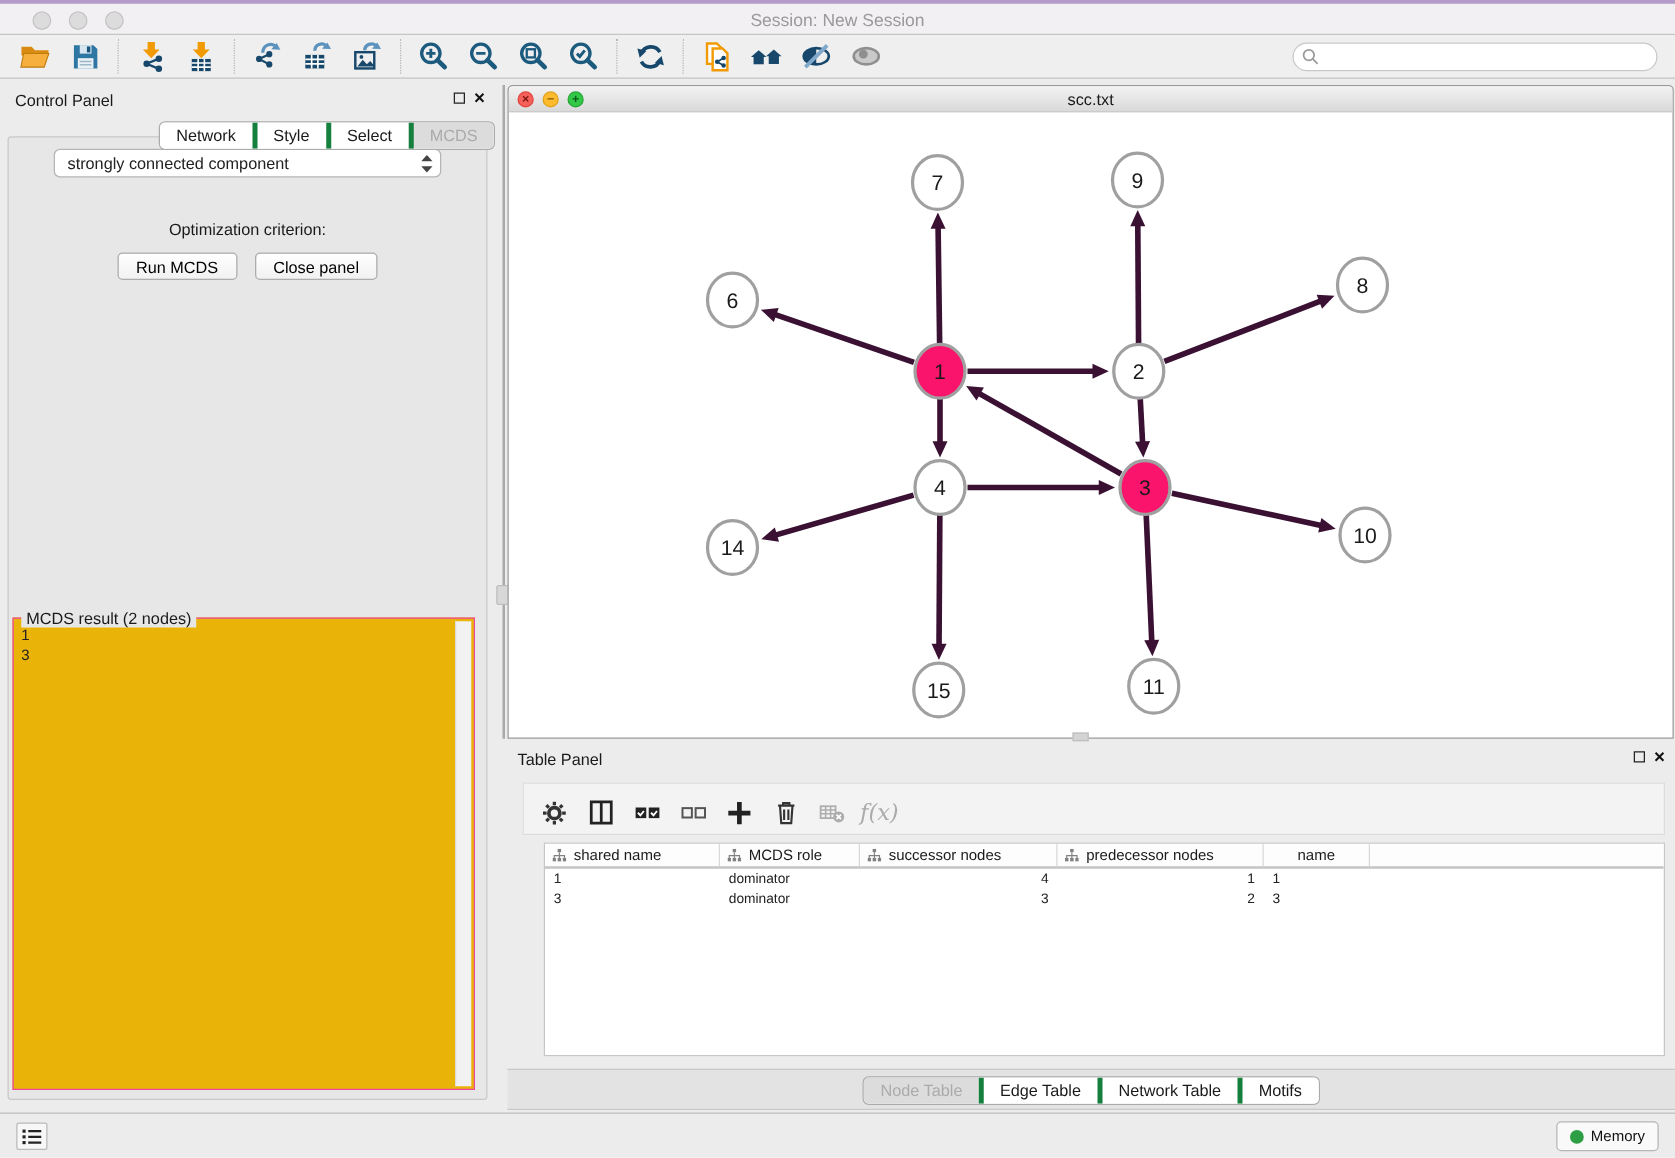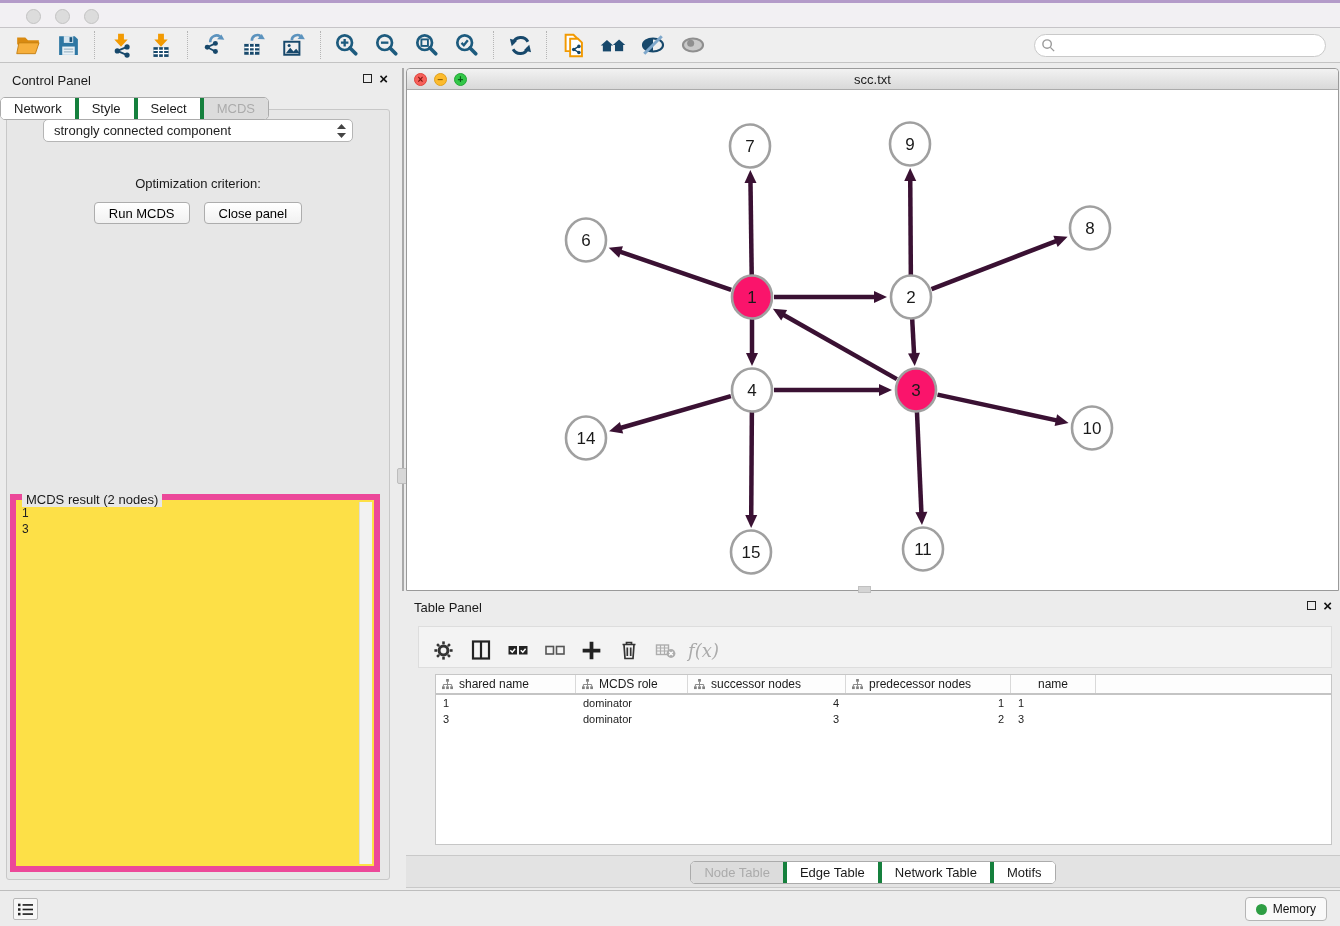--- a/index.html
+++ b/index.html
@@ -29,32 +29,32 @@
   #control-panel { position:absolute; left:0; top:68px; width:396px; height:816px; background:#ECECEC; }
   .panel-head { position:relative; height:26px; }
   .panel-head .panel-title { position:absolute; left:12px; top:5px; font-size:13px; color:#1A1A1A; }
   .winbtns { position:absolute; right:8px; top:5px; display:flex; gap:7px; align-items:center; }
   .float-ico { width:9px; height:9px; border:1.6px solid #222; display:inline-block; }
   .close-ico { font-size:15px; font-weight:bold; line-height:11px; color:#111; }
   .tabgroup { display:inline-flex; border:1px solid #ABABAB; border-radius:5px; overflow:hidden; background:#fff; }
   .tabgroup .tab { padding:3px 13px; font-size:13px; color:#1A1A1A; background:#fff; border-left:4px solid #15803d; cursor:default; white-space:nowrap; }
   .tabgroup .tab:first-child { border-left:none; }
   .tabgroup .tab.active { background:#DCDCDC; color:#ABABAB; }
-  #cp-tabs-row { position:absolute; left:0; right:0; top:29px; text-align:left; z-index:2; }
+  #cp-tabs-row { position:absolute; left:0; right:0; top:29px; text-align:right; z-index:2; }
   #cp-content { position:absolute; left:6px; right:6px; top:41px; bottom:4px;
     background:#E7E7E7; border:1px solid #C8C8C8; border-radius:3px; }
   #opt-label { margin-top:34px; text-align:center; font-size:13px; color:#1A1A1A; }
   #criterion-select { position:relative; margin:9px auto 0; width:310px; height:23px; background:#fff;
     border:1px solid #B5B5B5; border-radius:5px; font-size:13px; line-height:21px; padding-left:10px; }
   #criterion-select .stepper { position:absolute; right:5px; top:3px; }
   .btn-row { display:flex; justify-content:center; gap:14px; margin-top:11px; }
   .mac-btn { background:linear-gradient(#FFFFFF,#F1F1F1); border:1px solid #ADADAD; border-radius:4px;
     font-size:13px; padding:2px 14px; height:22px; font-family:"Liberation Sans",sans-serif; }
   #result-fieldset { position:absolute; left:3px; right:9px; top:384px; bottom:7px;
-    border:6px solid #ec4899; background:#fde047; }
+    border:1px solid #ec4899; background:#eab308; }
   #result-legend { position:absolute; top:-8px; left:6px; background:#E7E7E7; padding:0 4px; font-size:13px; color:#1A1A1A; }
   #result-lines { position:absolute; inset:2px 16px 2px 2px; font-size:12px; line-height:16px; padding:3px 4px; overflow:hidden; }
   #result-scrollbar { position:absolute; top:2px; bottom:2px; right:2px; width:13px; background:#F2F2F2; border-left:1px solid #DCDCDC; }
 
   
   #v-splitter { position:absolute; left:402px; top:68px; width:2px; height:523px; background:#A9A9A9; }
   #v-grip { position:absolute; left:397px; top:468px; width:11px; height:16px; background:#D8D8D8; border:1px solid #BDBDBD; border-radius:2px; }
 
   
   #net-window { position:absolute; left:406px; top:68px; width:933px; height:523px;
@@ -98,20 +98,21 @@
 <body>
 
 <div id="app">
 
   <div id="titlebar">
     <div class="tl-group">
       <div class="tl-dot"></div>
       <div class="tl-dot"></div>
       <div class="tl-dot"></div>
     </div>
+    <div class="title">Session: New Session</div>
   </div>
 
   <div id="toolbar">
     <div class="tbtn">
       <svg width="26" height="26" viewBox="0 0 24 24">
         <path fill="#D98A10" d="M2 5h7.5l2.5 2.5H22v4H2z"></path>
         <path fill="#F6AF3C" stroke="#C07B0C" stroke-width="0.8" d="M3.6 10h18.6L18.8 20H1.6z"></path>
       </svg>
     </div>
     <div class="tbtn">

